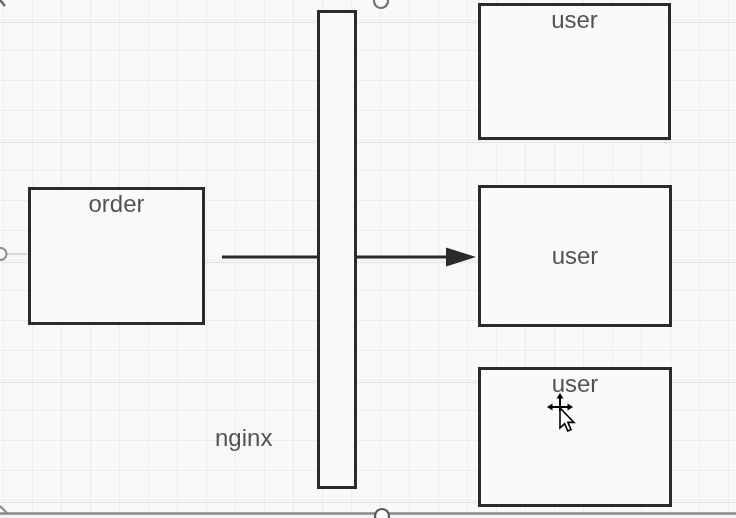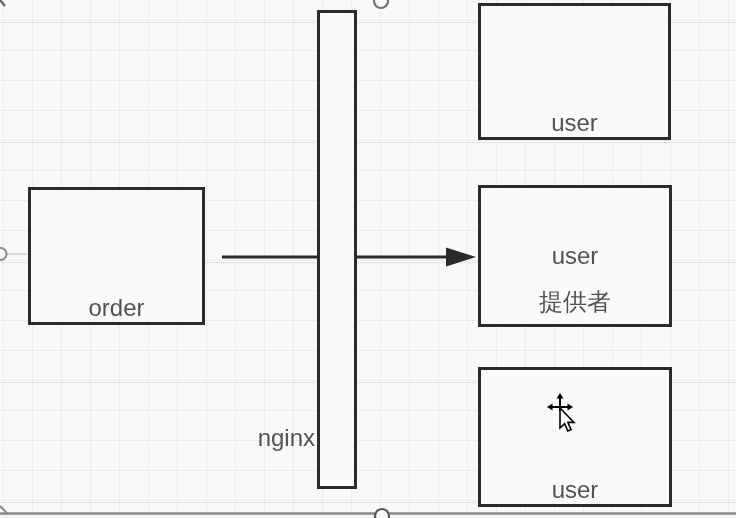--- a/index.html
+++ b/index.html
@@ -17,37 +17,37 @@
       linear-gradient(90deg, #e2e2e2 1px, transparent 1px);
     background-size:29px 30px,29px 30px,116px 120px,116px 120px;
     background-position:3px 20px,3px 20px,3px 22px,32px 20px;
     overflow:hidden;
   }
   .shape{
     position:absolute;
     box-sizing:border-box;
     background:#fafafa;
     border:3px solid #2b2b2b;
-    display:flex;align-items:flex-end;justify-content:center;
+    display:flex;align-items:flex-start;justify-content:center;
     color:#525252;font-size:24px;
   }
   .shape-order{left:28px;top:187px;width:177px;height:138px;}
   .shape-nginx{left:317px;top:10px;width:40px;height:479px;}
   .shape-user-top{left:478px;top:3px;width:193px;height:137px;}
   .shape-user-middle{left:478px;top:185px;width:194px;height:142px;}
   .shape-user-bottom{left:478px;top:367px;width:194px;height:140px;}
   .mid-line{
     position:absolute;left:0;width:100%;height:28px;line-height:28px;
     text-align:center;color:#525252;font-size:24px;
   }
   .mid-line-1{top:54px;}
   .mid-line-2{top:100px;}
   .nginx-label{
     position:absolute;left:215px;top:424px;width:100px;height:28px;
-    line-height:28px;text-align:right;color:#525252;font-size:24px;
+    line-height:28px;text-align:left;color:#525252;font-size:24px;
   }
   .overlay{
     position:absolute;left:0;top:0;width:736px;height:518px;
     pointer-events:none;
   }
   .cursor{
     position:absolute;left:546px;top:392px;width:32px;height:46px;
     pointer-events:none;
   }
 </style>
@@ -62,21 +62,20 @@
 
   <div class="shape shape-nginx"></div>
   <div class="nginx-label">nginx</div>
 
   <div class="shape shape-user-top">
     <span>user</span>
   </div>
 
   <div class="shape shape-user-middle">
     <span class="mid-line mid-line-1">user</span>
-    <span class="mid-line mid-line-2">提供者</span>
   </div>
 
   <div class="shape shape-user-bottom">
     <span>user</span>
   </div>
 
   <svg class="overlay" viewBox="0 0 736 518">
 
     <rect x="0" y="515" width="736" height="3" fill="#f3f3f3"></rect>
     <line x1="0" y1="513.5" x2="736" y2="513.5" stroke="#8a8a8a" stroke-width="2.4"></line>

